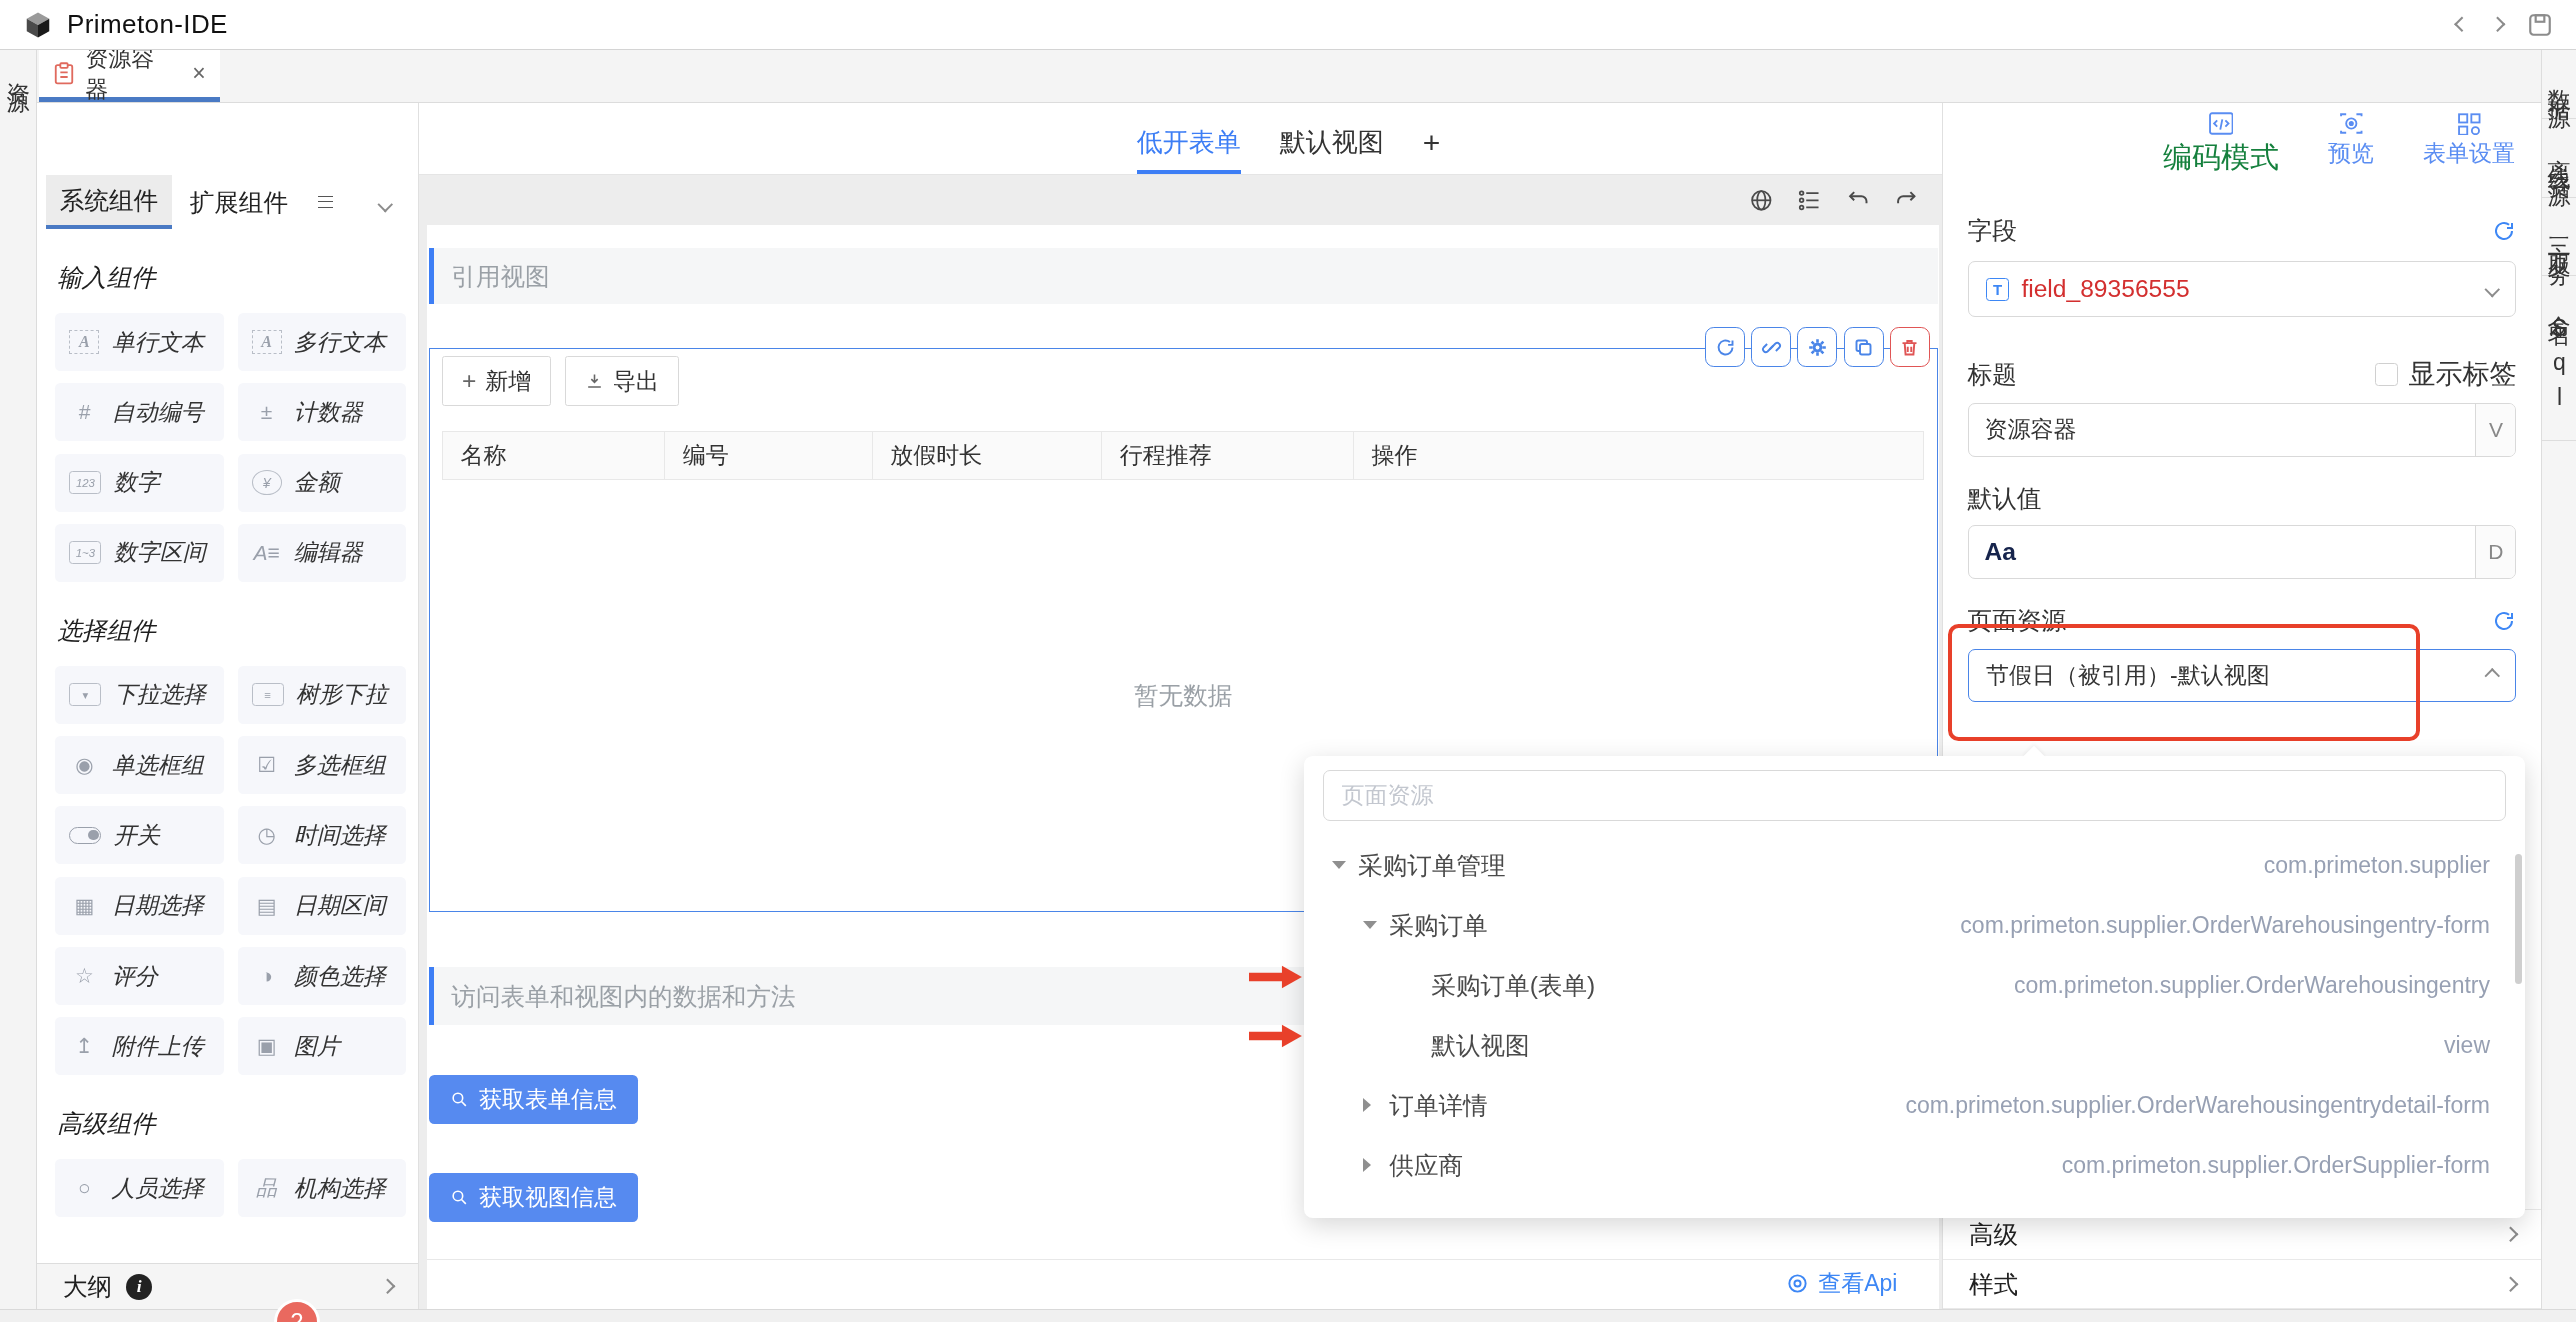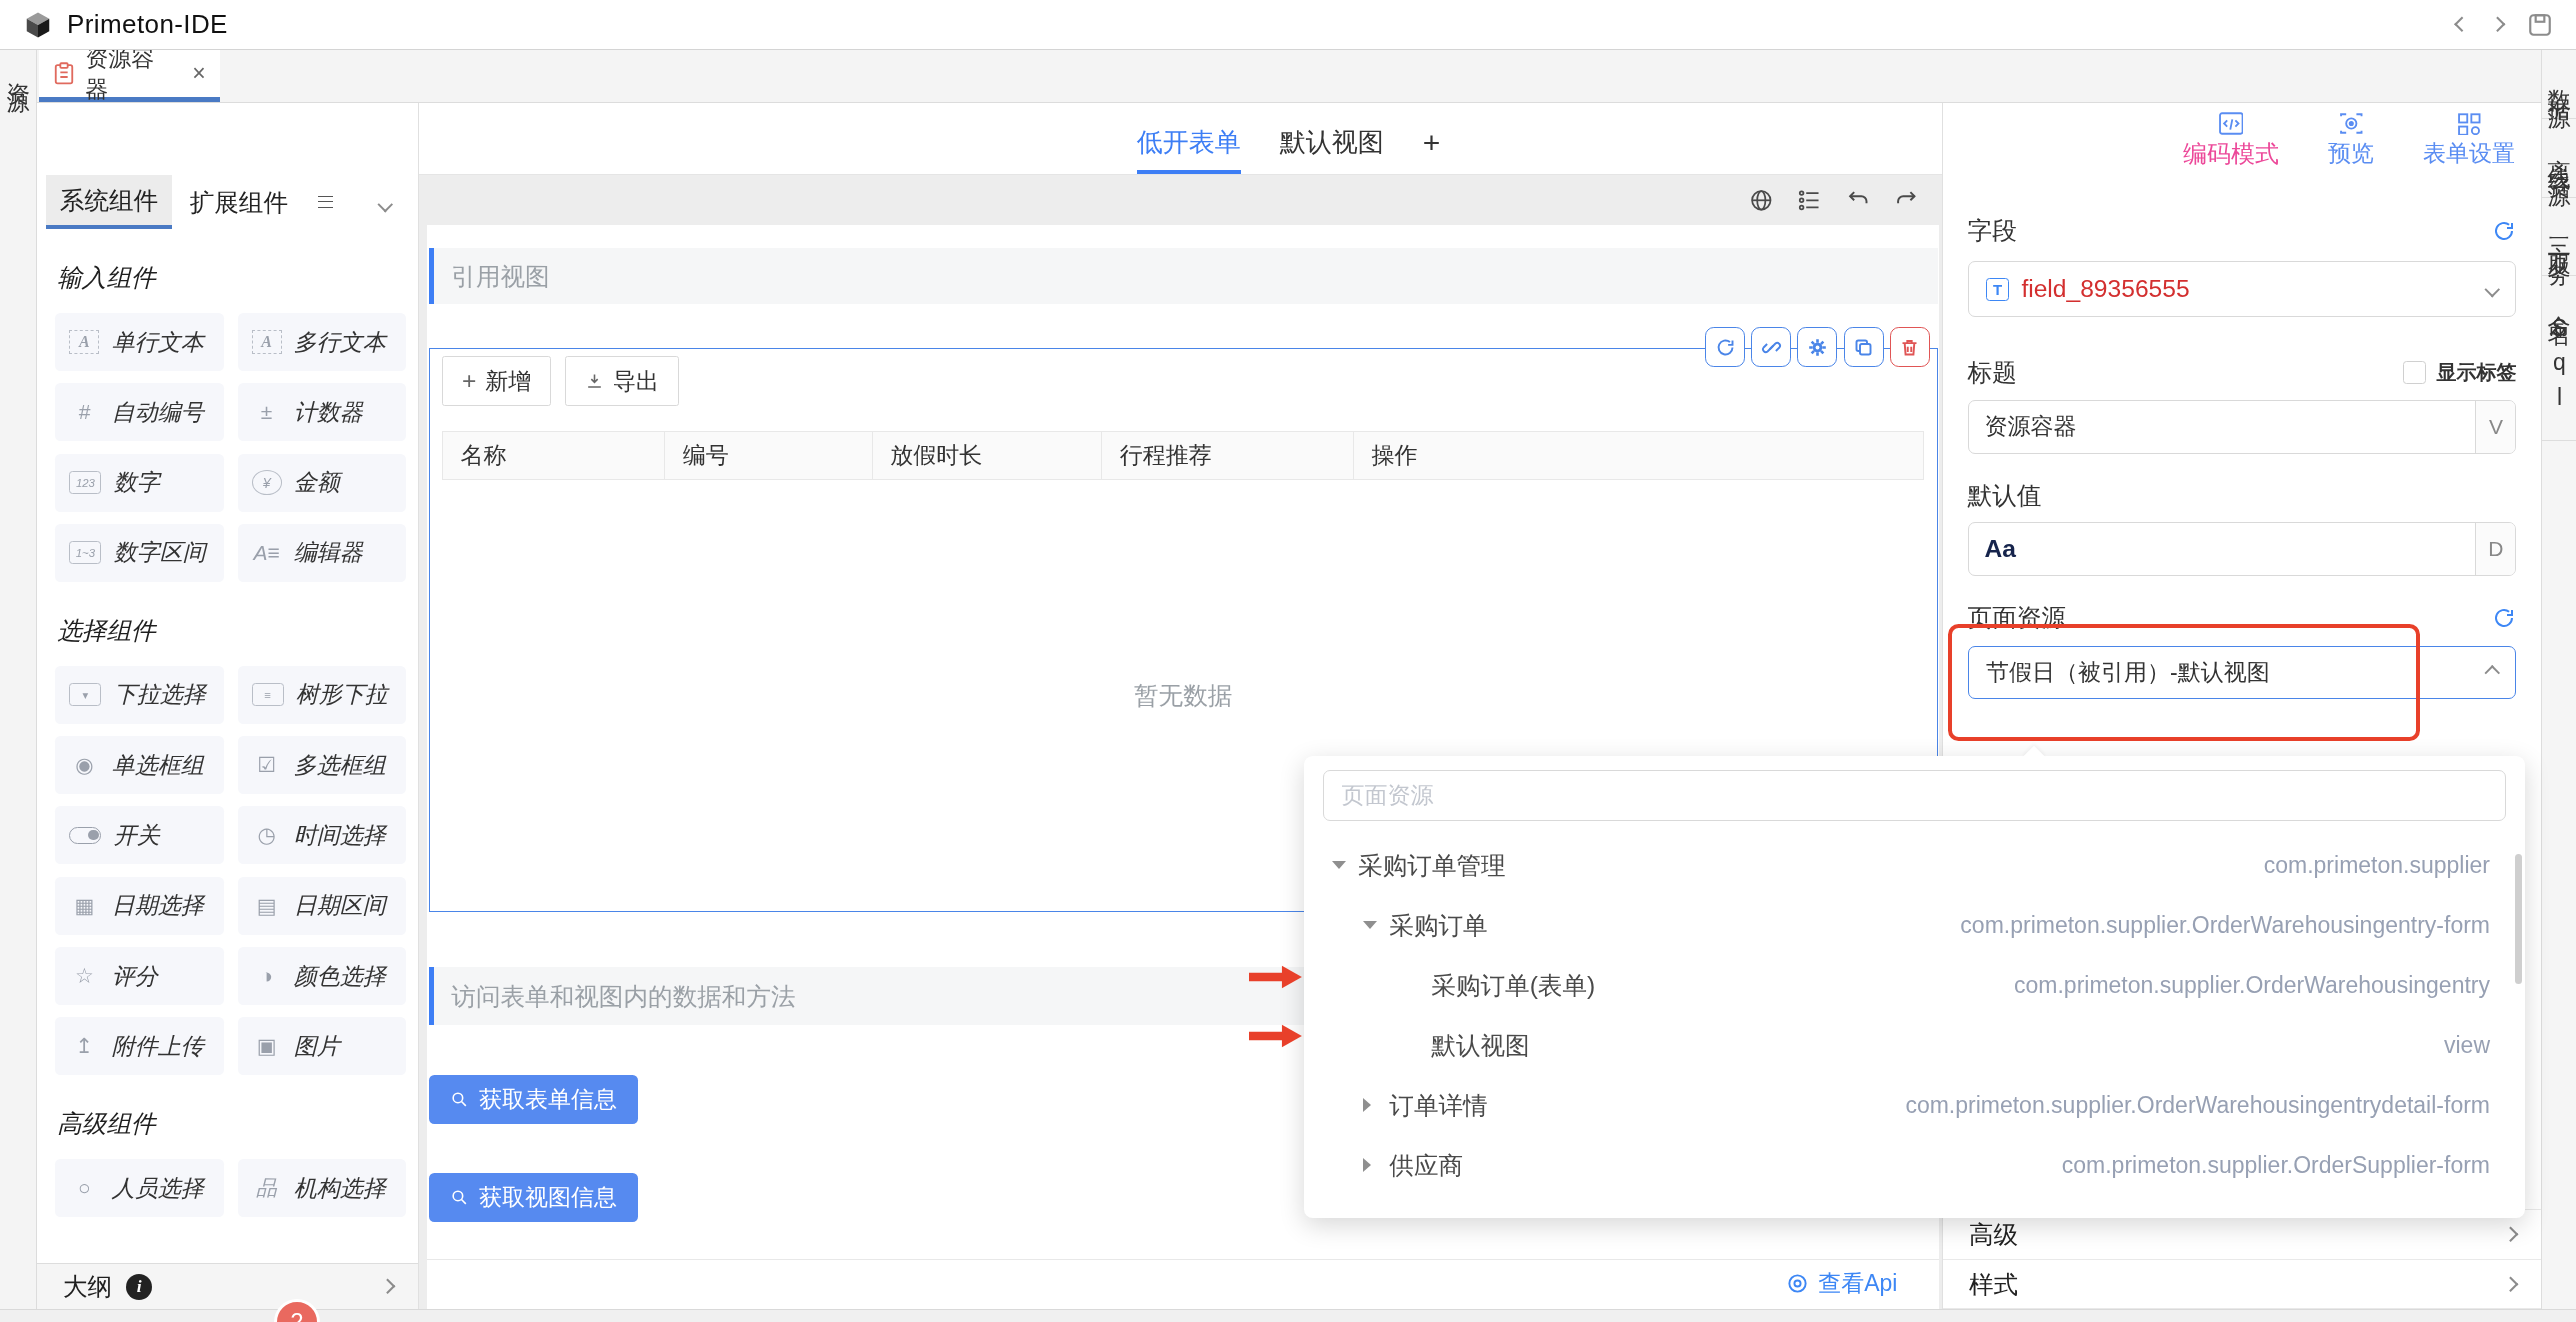--- a/index.html
+++ b/index.html
@@ -141,21 +141,21 @@
   .refresh-right { margin-left:auto; cursor:pointer; }
   .select-box { margin-top:14px; height:56px; border:0.9px solid #d9d9d9; border-radius:7px;
                 display:flex; align-items:center; padding:0 17.5px; gap:12.3px; cursor:pointer; }
   .tbox { width:23px; height:23px; border:1.8px solid #3d87f5; border-radius:3.5px; color:#3d87f5;
           font-size:15px; font-weight:bold; display:flex; align-items:center; justify-content:center; flex:none; }
   .field-value { font-size:24.6px; color:#d32f2f; font-weight:500; }
   .select-box .chv { margin-left:auto; }
   .mt44 { margin-top:39px; } .mt38 { margin-top:25px; }
   .checkbox-group { margin-left:auto; display:flex; align-items:center; gap:10.5px; }
   .checkbox { width:23px; height:23px; border:1.8px solid #d0d0d0; border-radius:3.5px; background:#fff; cursor:pointer; }
-  .checkbox-label { font-size:20px; color:#333;font-weight:bold; }
+  .checkbox-label { font-size:27px; color:#333; }
   .input-group { margin-top:10.5px; height:54px; border:0.9px solid #d9d9d9; border-radius:7px;
                  display:flex; align-items:stretch; overflow:hidden; }
   .input-group .val { flex:1; display:flex; align-items:center; padding:0 16px; font-size:23px; color:#333; }
   .input-group .val.bold { font-size:24.6px; font-weight:bold; color:#16244c; }
   .input-group .suffix { width:40px; border-left:0.9px solid #d9d9d9; background:#fbfbfb; display:flex;
                          align-items:center; justify-content:center; font-size:21px; color:#888; cursor:pointer; }
   .select-box.open { margin-top:12.3px; height:53px; border:1.8px solid #4a85e8; }
   .select-box.open .value { font-size:23px; color:#333; }
   .red-rect { position:absolute; left:5.3px; top:521px; width:472px; height:117px; border:4.4px solid #e8402a;
               border-radius:10.5px; z-index:45; pointer-events:none; }
@@ -506,21 +506,21 @@
 </div>
 
 <div class="props">
   <div class="props-spacer">
     <div style="position:absolute; right:23px; top:-40px; display:flex; gap:56px;">
       
     </div>
   </div>
 
   <div style="position:absolute; right:26px; top:8.8px; display:flex; gap:49px; z-index:3;">
-    <div style="display:flex; flex-direction:column; align-items:center; gap:3.5px; color:#ec4899; font-size:24px; cursor:pointer;">
+    <div style="display:flex; flex-direction:column; align-items:center; gap:3.5px; color:#15803d; font-size:29px; cursor:pointer;">
       <svg width="24.6" height="23" viewBox="0 0 24 22" fill="none" stroke="#5a8df2" stroke-width="1.8">
         <rect x="1" y="1" width="22" height="20" rx="2"></rect>
           <path d="M8 8l-3 3 3 3M16 8l3 3-3 3M13 7l-2 10"></path>
       </svg>
       <span>编码模式</span>
     </div>
     <div style="display:flex; flex-direction:column; align-items:center; gap:3.5px; color:#5a8df2; font-size:23px; cursor:pointer;">
       <svg width="24.6" height="23" viewBox="0 0 24 22" fill="none" stroke="#5a8df2" stroke-width="1.8">
         <circle cx="12" cy="11" r="5"></circle>
           <circle cx="12" cy="11" r="1.6" fill="#5a8df2"></circle>

